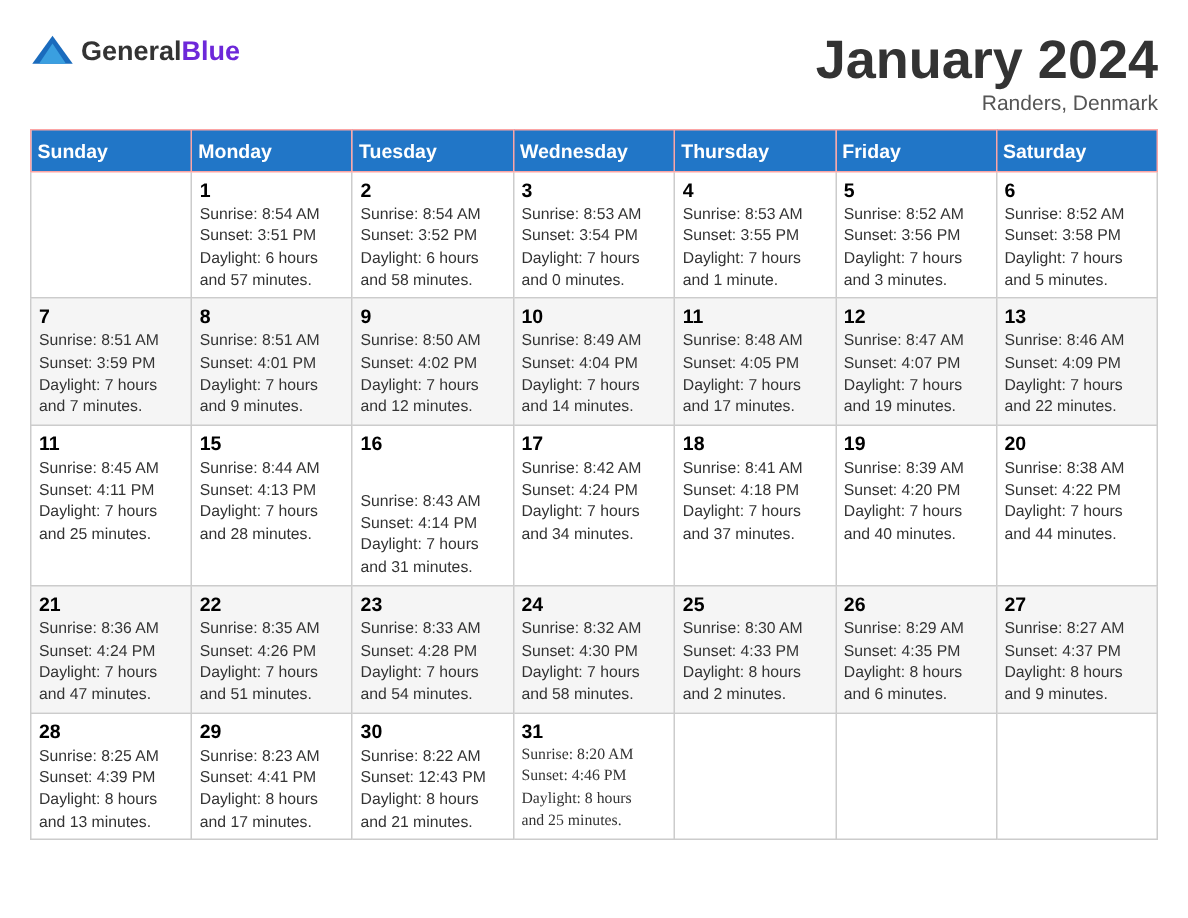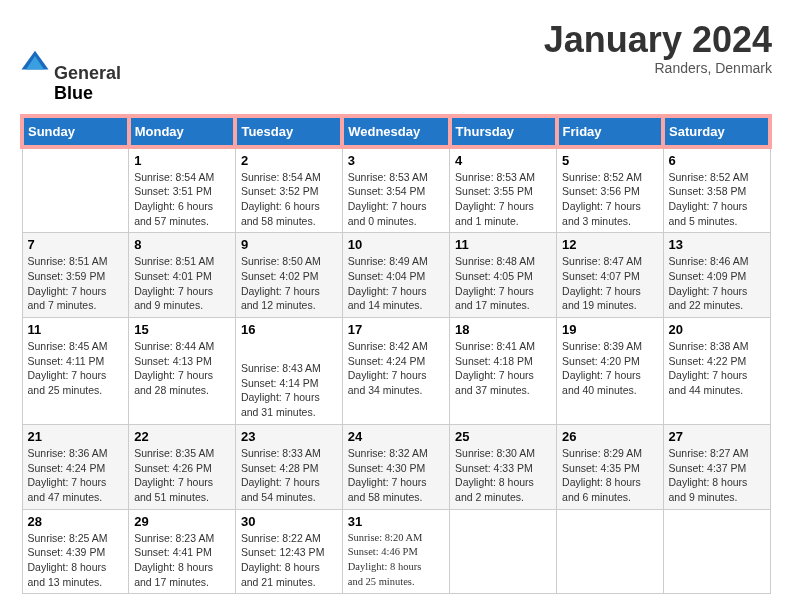--- a/index.html
+++ b/index.html
@@ -16,33 +16,32 @@
       align-items: flex-start;
       margin-bottom: 10px;
     }
     .logo {
       display: flex;
       align-items: center;
       gap: 4px;
     }
     .logo-text {
       display: flex;
-      flex-direction: column;
+      flex-direction: row;
       line-height: 1.1;
-      margin-top: 44px;
     }
     .logo-general {
       font-size: 18px;
       font-weight: bold;
       color: #333;
     }
     .logo-blue {
       font-size: 18px;
       font-weight: bold;
-      color: #000000;
+      color: #6d28d9;
     }
     .logo-icon {
       width: 30px;
       height: 30px;
     }
     .title-block {
       text-align: right;
     }
     .month-title {
       font-size: 36px;
@@ -59,21 +58,21 @@
       border-collapse: collapse;
       font-size: 11px;
     }
     .calendar th {
       background-color: #2176c7;
       color: #fff;
       padding: 6px 4px;
       text-align: left;
       font-size: 13px;
       font-weight: bold;
-      border: 4px solid #fca5a5;
+      border: 1px solid #fca5a5;
     }
     .calendar td {
       border: 1px solid #ccc;
       vertical-align: top;
       padding: 4px 5px;
       width: 108px;
       min-height: 80px;
       background: #fff;
     }
     .calendar tr:nth-child(even) td {

